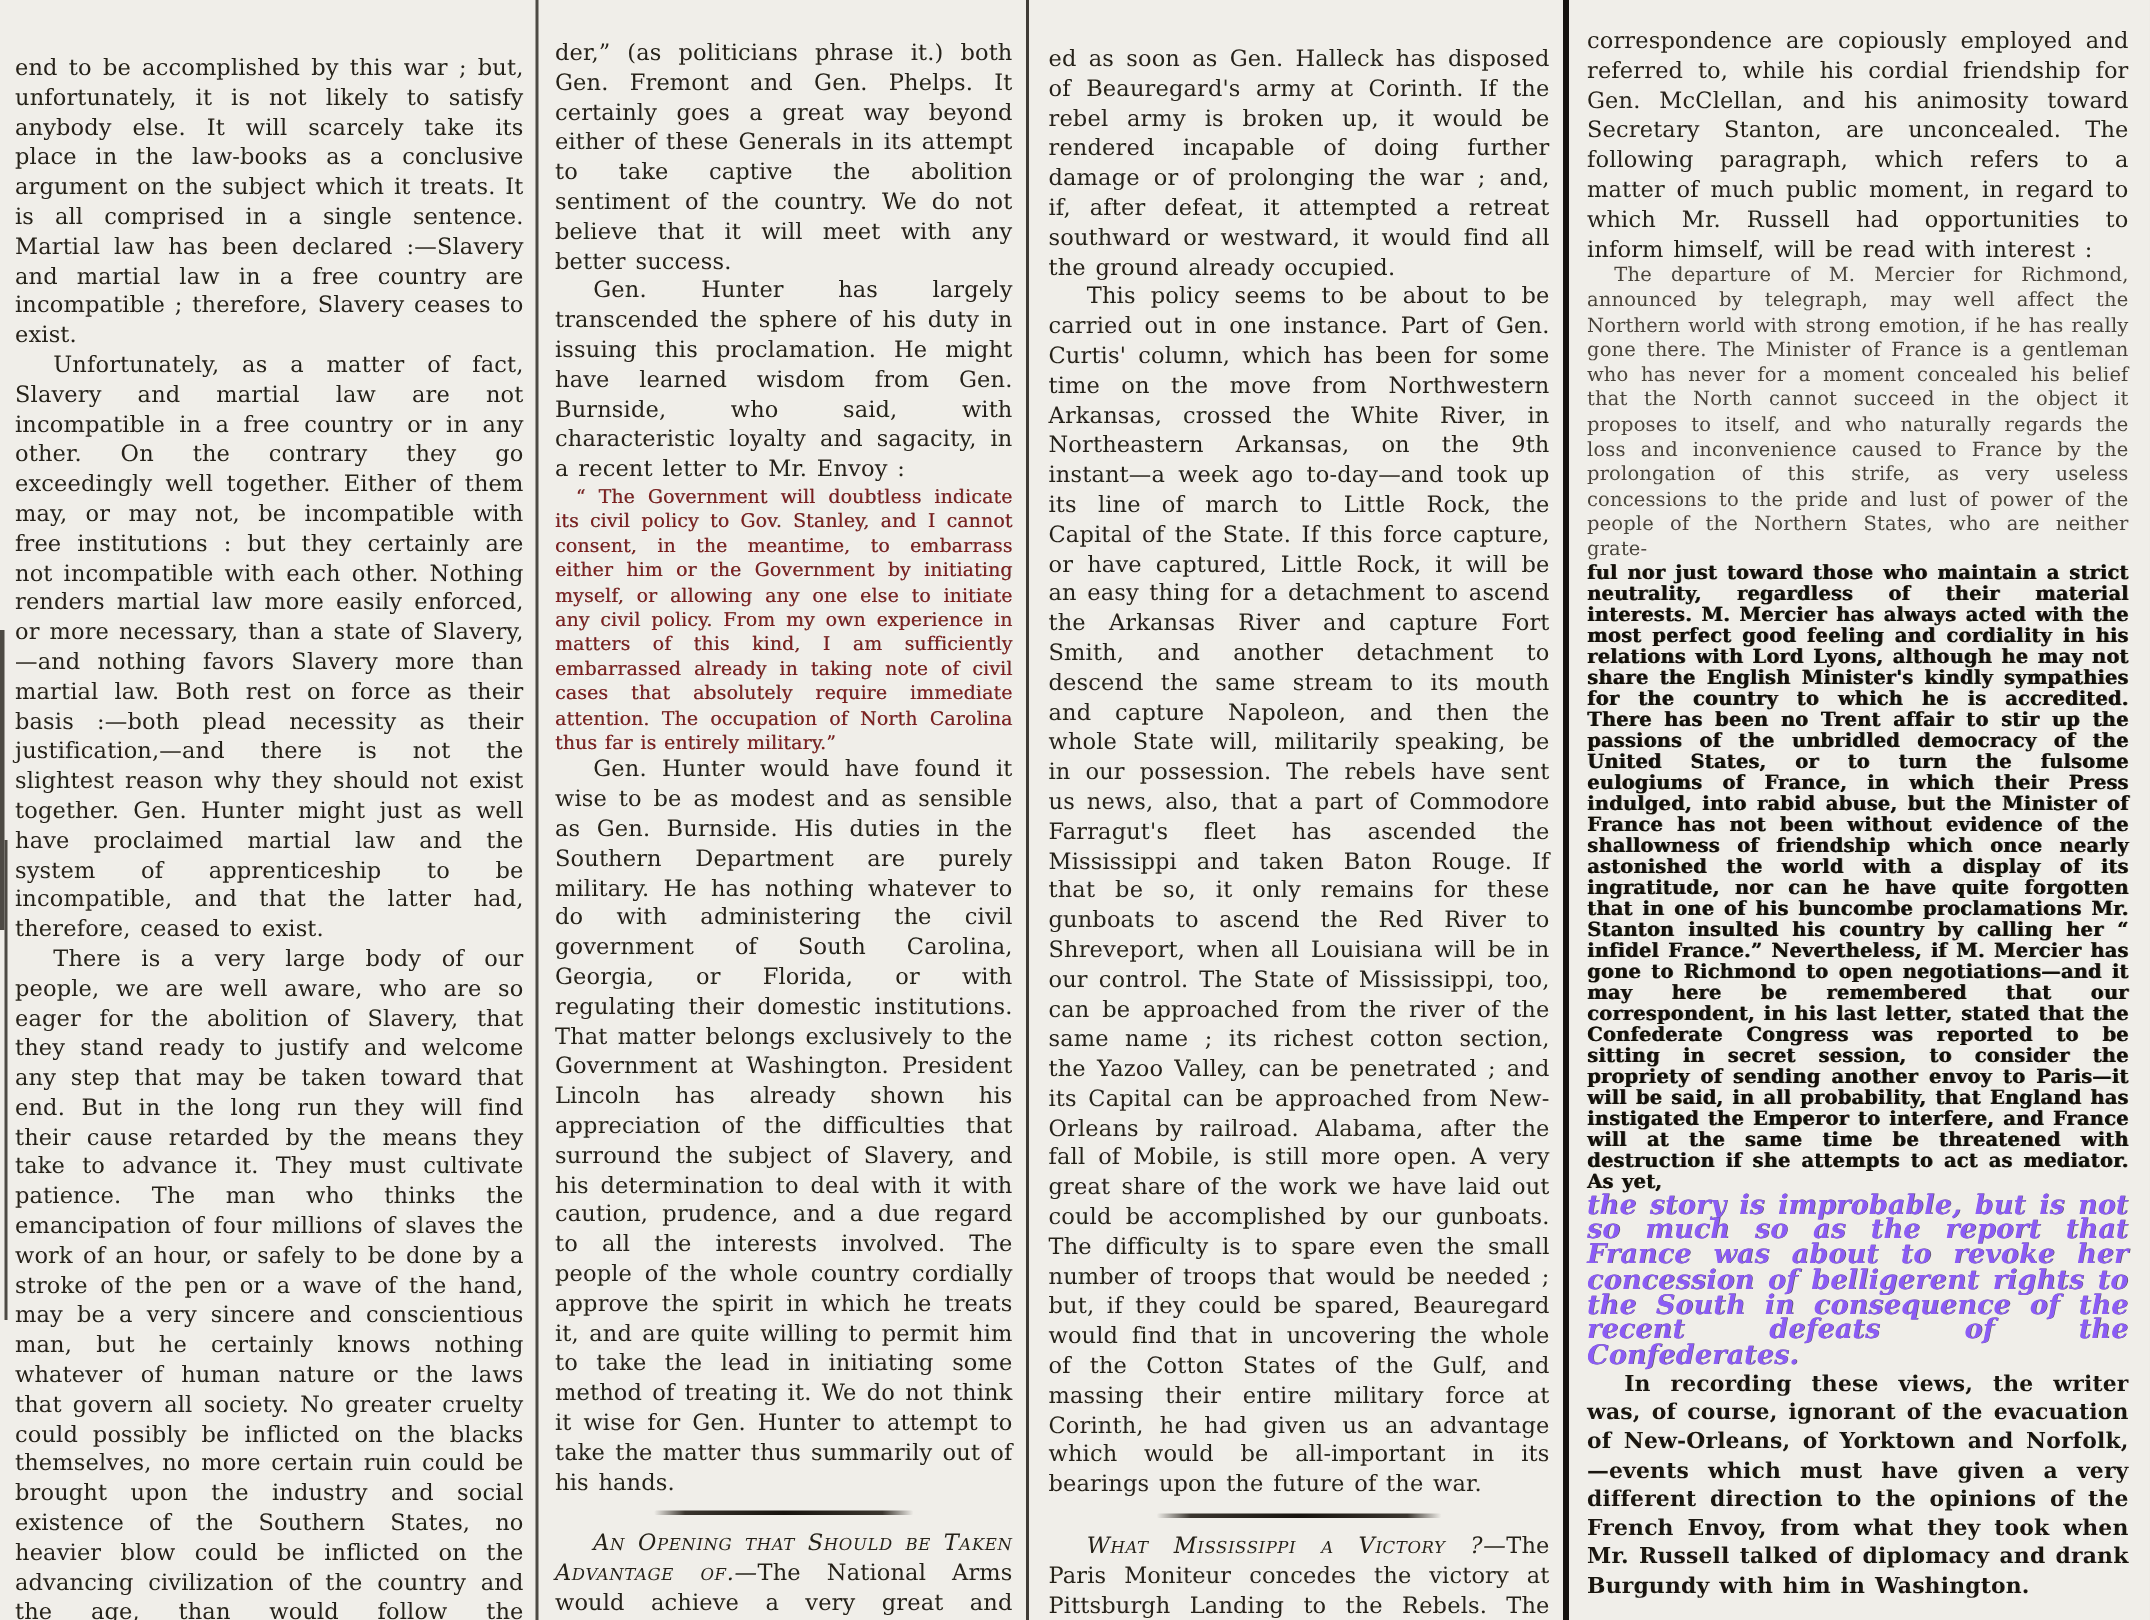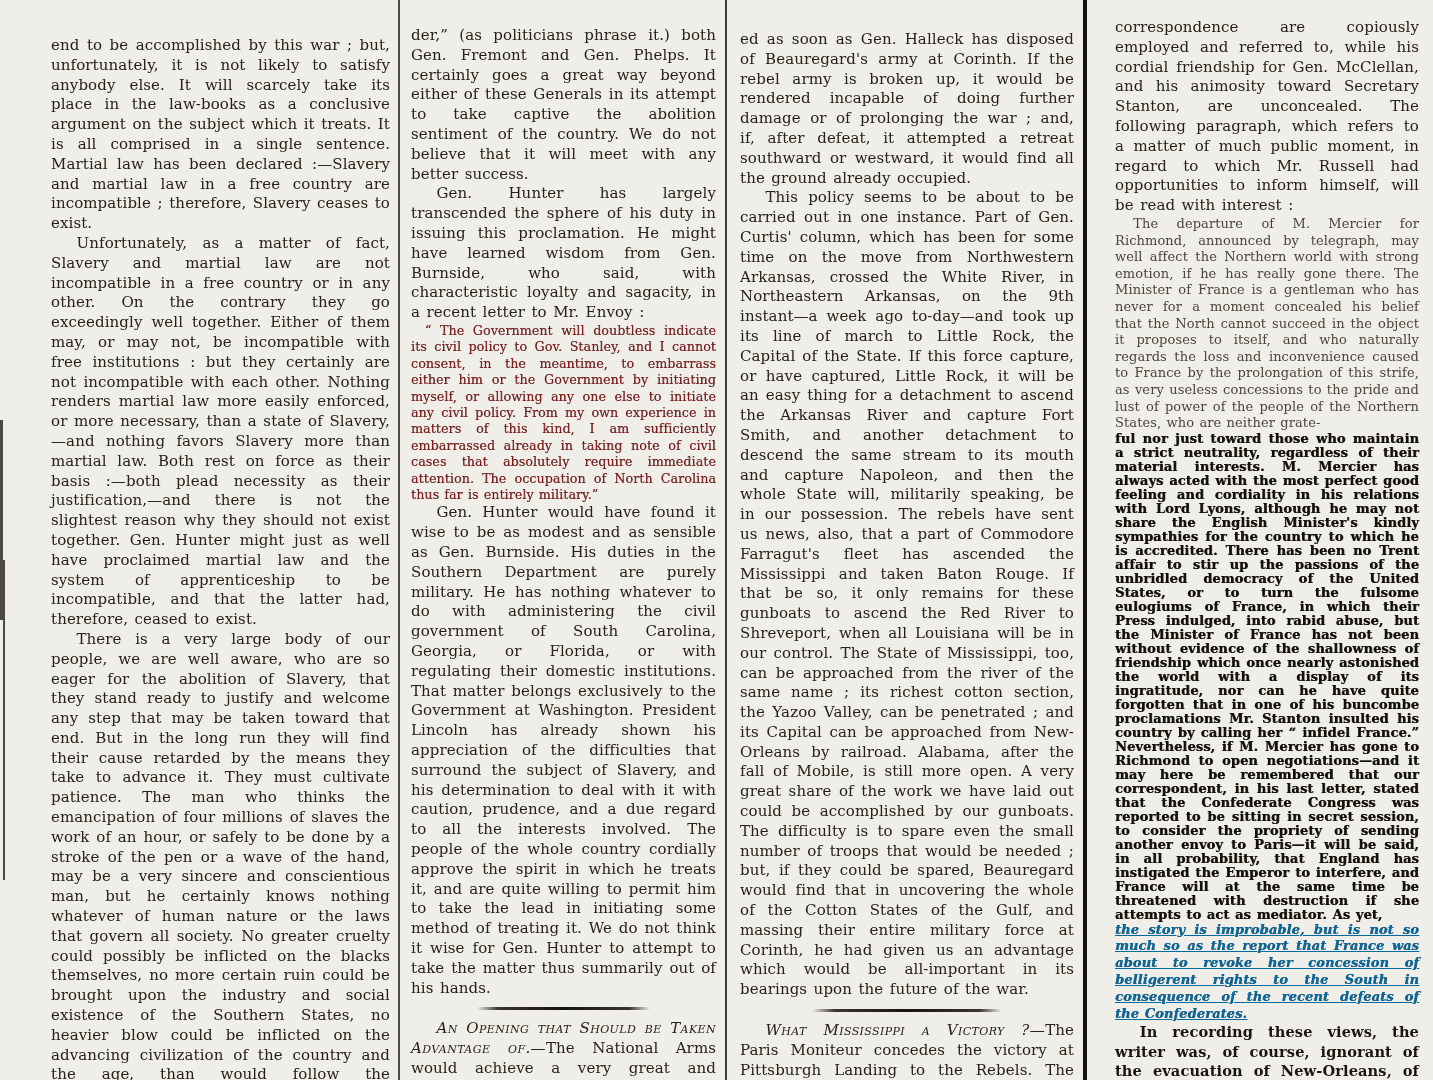--- a/index.html
+++ b/index.html
@@ -14,24 +14,24 @@
     width: 1433px; height: 1080px;
     background: #f0eee9;
     font-family: "DejaVu Serif", "Liberation Serif", serif;
     color: #262219;
   }
   .column {
     box-sizing: border-box;
     overflow: hidden;
     text-align: justify;
   }
-  .col-0 { width: 359px; padding: 36px 8px 0 10px; border-right: 2px solid #4d4a44; margin-left: 41px; }
+  .col-0 { width: 359px; padding: 36px 8px 0 10px; border-right: 2px solid #4d4a44; }
   .col-1 { width: 327px; padding: 26px 9px 0 11px; border-right: 2px solid #403c37; }
   .col-2 { width: 360px; padding: 30px 9px 0 13px; border-right: 4px solid #161310; }
-  .col-3 { flex: 1;     padding: 18px 14px 0 12px; margin-left: 16px; }
+  .col-3 { flex: 1;     padding: 18px 14px 0 12px; }
 
   p.para {
     margin: 0;
     font-size: 15px;
     line-height: 19.8px;
     text-indent: 1.7em;
     word-spacing: 1.6px;
     letter-spacing: 0.1px;
   }
   p.noindent { text-indent: 0; }
@@ -61,27 +61,26 @@
     font-size: 13px;
     line-height: 14px;
     text-indent: 0;
     color: #131009;
     word-spacing: 1px;
     text-shadow: 0.5px 0 0 rgba(19,16,9,0.75);
   }
   p.excerpt-bold-italic {
     font-weight: bold;
     font-style: italic;
-    font-size: 13px;
+    font-size: 18px;
     line-height: 16.8px;
     text-indent: 0;
-    color: #0369a1;
+    color: #8b5cf6;
     word-spacing: 1px;
     text-shadow: 0.4px 0 0 rgba(23,19,12,0.7);
-    text-decoration: underline;
   }
   p.closing-bold {
     font-weight: bold;
     font-size: 14.6px;
     line-height: 19.2px;
     color: #1a160f;
     word-spacing: 1.4px;
   }
   .divider {
     height: 3px;

